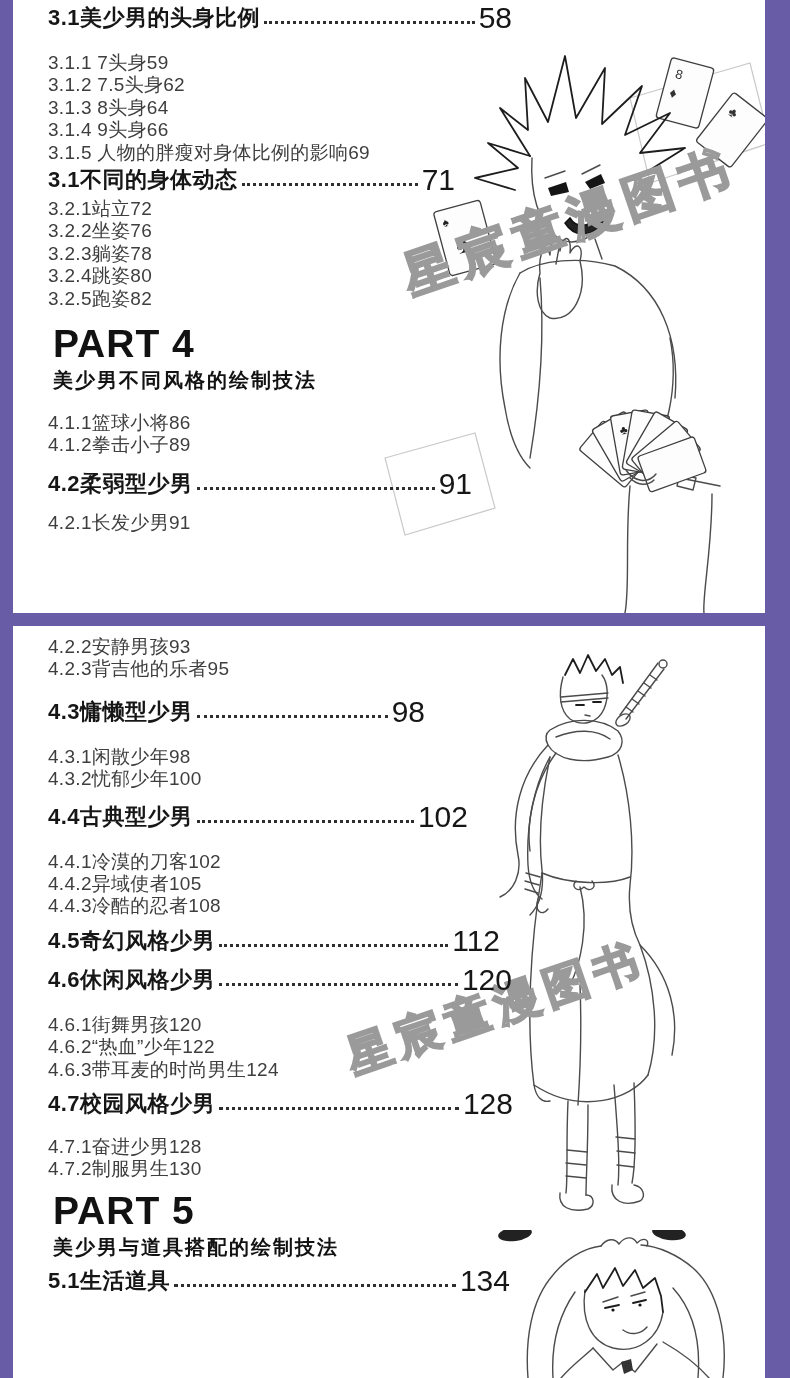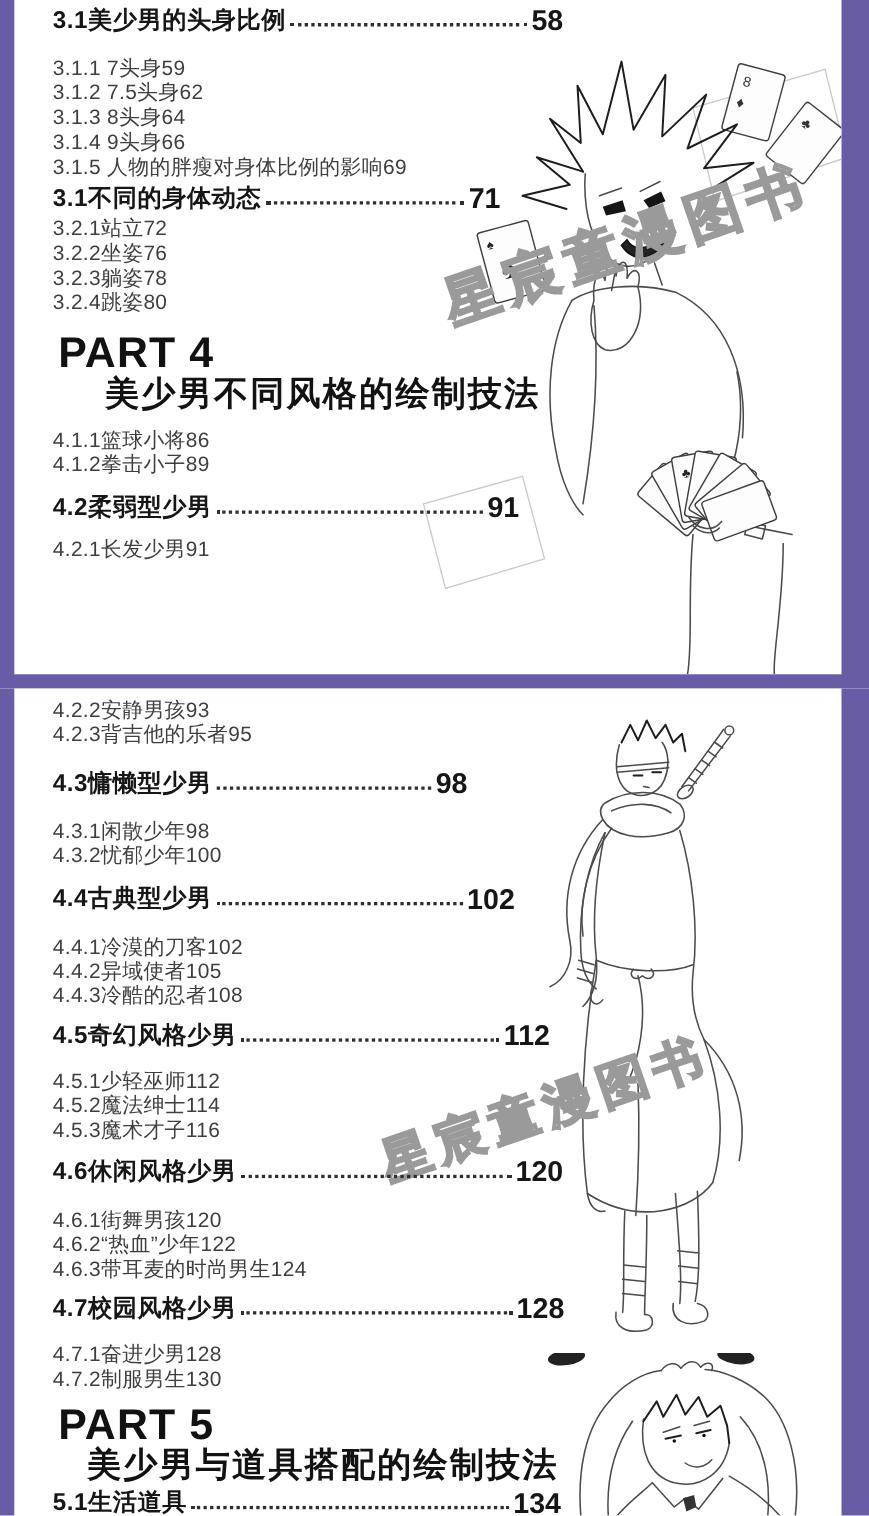--- a/index.html
+++ b/index.html
@@ -7,25 +7,25 @@
         font-family:"Liberation Sans",sans-serif;}
   .panel{position:relative;box-sizing:border-box;background:#fff;overflow:hidden;
          border-left:13px solid #685ca7;border-right:25px solid #685ca7;}
   #panel1{height:626px;border-bottom:13px solid #685ca7;}
   #panel2{height:752px;}
   .toc{position:absolute;left:35px;top:0;width:486px;z-index:3;}
   .hrow{display:flex;align-items:center;line-height:28px;}
   .hrow .t{font-size:22px;font-weight:bold;color:#161616;white-space:nowrap;letter-spacing:.5px;}
   .hrow .dots{flex:1;margin:0 4px;align-self:flex-end;position:relative;top:-8px;
               border-bottom:3.4px dotted #2e2e2e;min-width:20px;}
-  .hrow .pg{font-size:26px;color:#161616;font-weight:700;}
+  .hrow .pg{font-size:30px;color:#161616;font-weight:400;}
   .sub-item{font-size:19px;line-height:22.4px;color:#3e3e3e;letter-spacing:.3px;white-space:nowrap;}
   .part{padding-left:5px;color:#121212;}
   .part .p-label{font-size:39px;font-weight:900;line-height:36px;letter-spacing:1px;}
-  .part .p-title{font-size:31px;font-weight:900;line-height:36px;letter-spacing:2px;white-space:nowrap;text-align:center;}
+  .part .p-title{font-size:20px;font-weight:900;line-height:36px;letter-spacing:2px;white-space:nowrap;}
   .wm{position:absolute;z-index:2;font-weight:bold;white-space:nowrap;
       color:rgba(255,255,255,.5);-webkit-text-stroke:2.2px #9a9a9a;
       transform:rotate(-19deg);transform-origin:left center;pointer-events:none;}
   #wm1{left:392px;top:245px;font-size:50px;letter-spacing:8px;}
   #wm2{left:335px;top:403px;font-size:45px;letter-spacing:7px;}
   .illus{position:absolute;z-index:1;}
   #illus1{left:367px;top:38px;}
   #illus2{left:417px;top:19px;}
   #illus3{left:460px;top:604px;}
   .sk{stroke:#4b4b4b;stroke-width:1.4;fill:none;stroke-linecap:round;stroke-linejoin:round;}
@@ -60,20 +60,21 @@
         <span class="t">3.1不同的身体动态</span>
         <span class="dots"></span>
         <span class="pg">71</span>
       </div>
 
       <div style="margin-top:4px">
         <div class="sub-item">3.2.1站立72</div>
         <div class="sub-item">3.2.2坐姿76</div>
         <div class="sub-item">3.2.3躺姿78</div>
         <div class="sub-item">3.2.4跳姿80</div>
+        <div class="sub-item">3.2.5跑姿82</div>
       </div>
 
       <div class="part" style="margin-top:16px">
         <div class="p-label">PART 4</div>
         <div class="p-title">美少男不同风格的绘制技法</div>
       </div>
 
 
       <div style="margin-top:14px">
         <div class="sub-item">4.1.1篮球小将86</div>
@@ -191,25 +192,20 @@
         <div class="sub-item">4.4.2异域使者105</div>
         <div class="sub-item">4.4.3冷酷的忍者108</div>
       </div>
 
       <div class="hrow" style="width:452px;margin-top:9px">
         <span class="t">4.5奇幻风格少男</span>
         <span class="dots"></span>
         <span class="pg">112</span>
       </div>
 
-      <div style="margin-top:18px">
-        <div class="sub-item">4.5.1少轻巫师112</div>
-        <div class="sub-item">4.5.2魔法绅士114</div>
-        <div class="sub-item">4.5.3魔术才子116</div>
-      </div>
 
       <div class="hrow" style="width:464px;margin-top:11px">
         <span class="t">4.6休闲风格少男</span>
         <span class="dots"></span>
         <span class="pg">120</span>
       </div>
 
       <div style="margin-top:20px">
         <div class="sub-item">4.6.1街舞男孩120</div>
         <div class="sub-item">4.6.2“热血”少年122</div>

